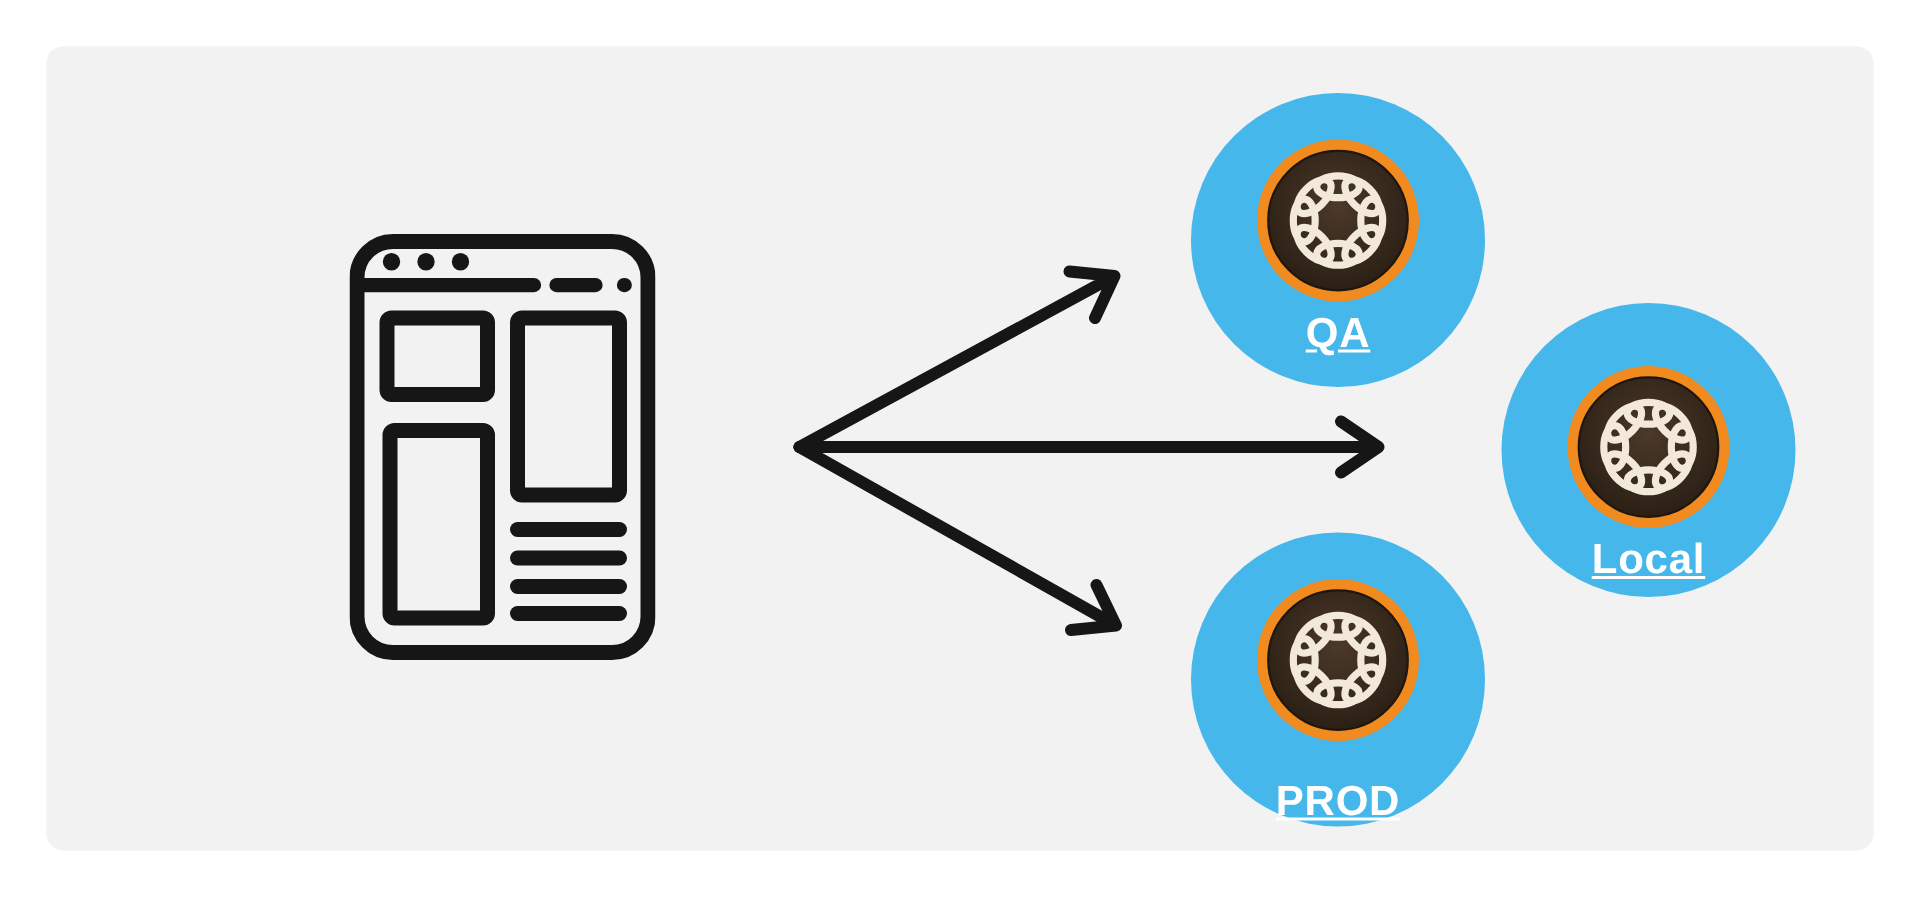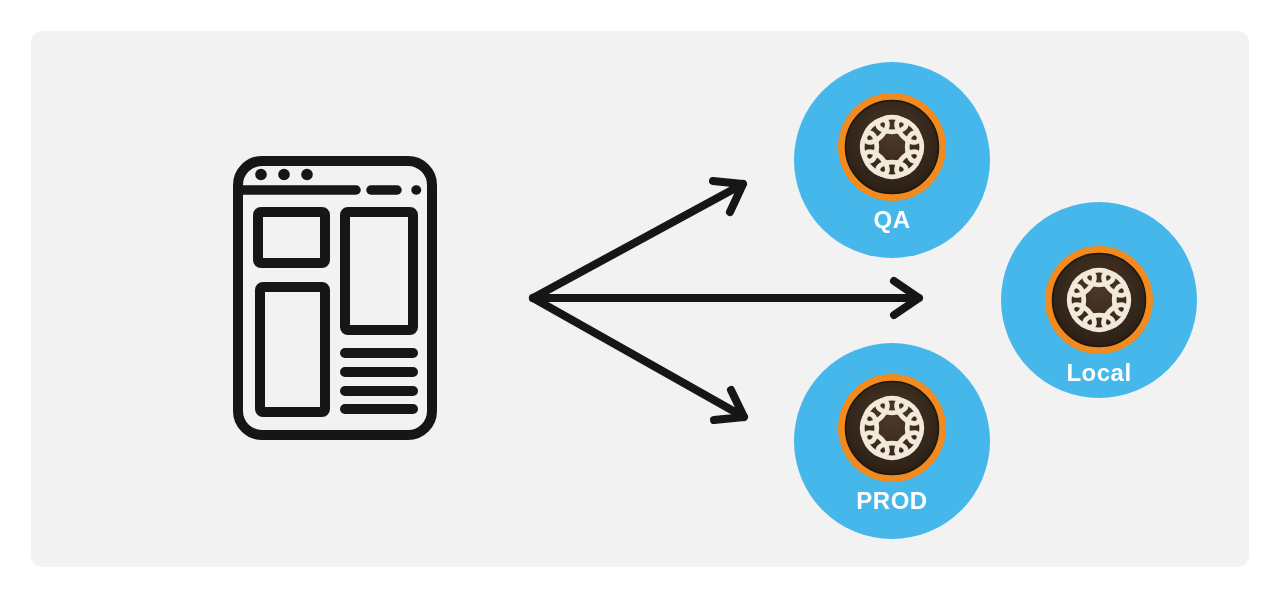--- a/index.html
+++ b/index.html
@@ -12,24 +12,24 @@
     font-family:"Liberation Sans","DejaVu Sans",sans-serif;}
   .stage{position:relative;width:1280px;height:598px;background:var(--page-bg);}
   .card{position:absolute;left:31px;top:31px;width:1218px;height:536px;
     background:var(--card-bg);border-radius:11px;}
   .browser-icon{position:absolute;left:233px;top:156px;width:204px;height:284px;}
   .arrows{position:absolute;left:0;top:0;width:1280px;height:598px;pointer-events:none;}
   .node{position:absolute;width:196px;height:196px;border-radius:50%;
     background:var(--node-blue);display:flex;flex-direction:column;align-items:center;}
   .node-qa{left:794px;top:62px;}
   .node-local{left:1001px;top:202px;justify-content:center;}
-  .node-prod{left:794px;top:343px;}
+  .node-prod{left:794px;top:355px;gap:19px;}
   .aem-logo{width:110px;height:110px;margin-top:30px;display:block;}
-  .node-label{margin-top:6px;color:var(--label-text);font-weight:bold;font-size:24px;
-    letter-spacing:.5px;line-height:1;text-align:center;}
+  .node-label{margin-top:6px;color:var(--label-text);font-weight:bold;font-size:28px;
+    letter-spacing:.5px;line-height:1;text-align:center;text-decoration:underline;}
   .defs-holder{position:absolute;width:0;height:0;overflow:hidden;}
 </style>
 </head>
 <body>
 
 <div class="stage">
   <div class="card"></div>
 
   <svg class="defs-holder" aria-hidden="true">
     <defs>

